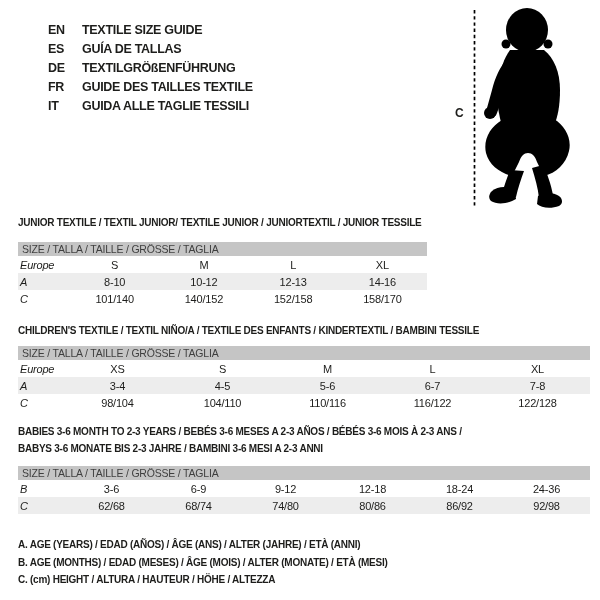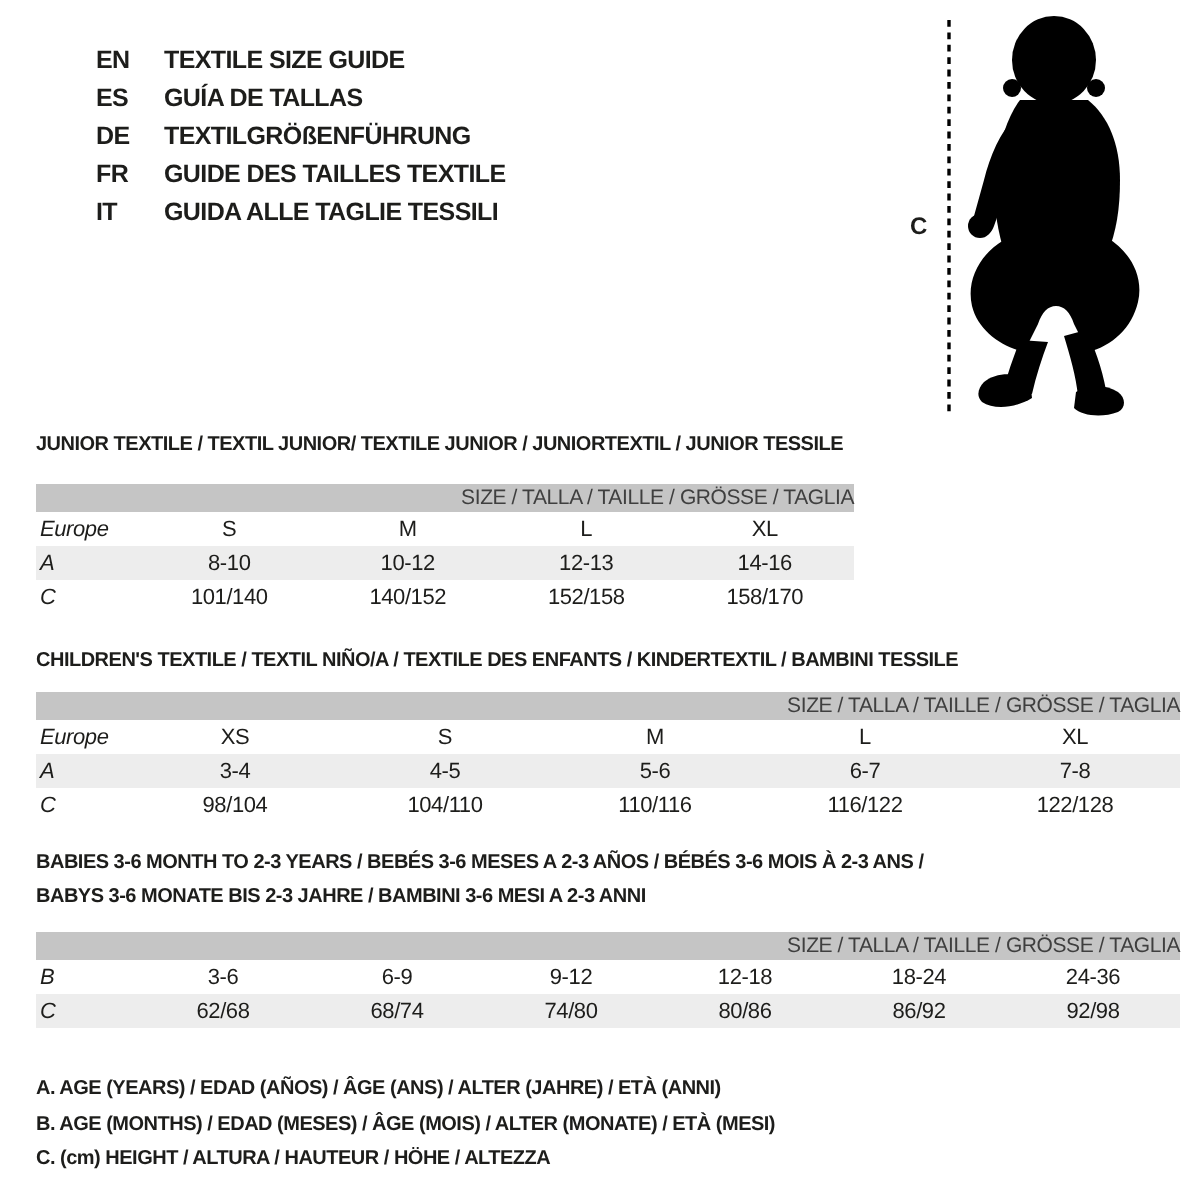--- a/index.html
+++ b/index.html
@@ -17,21 +17,21 @@
   .height-marker{position:absolute;left:455px;top:106px;font-weight:bold;font-size:12px;}
   
   .section-title{position:absolute;left:18px;font-weight:bold;font-size:10px;
     letter-spacing:-0.25px;line-height:17px;white-space:nowrap;}
   
   .size-table{position:absolute;left:18px;border-collapse:collapse;table-layout:fixed;
     font-size:11px;letter-spacing:-0.2px;}
   .size-table td{padding:0;height:17px;text-align:center;vertical-align:middle;white-space:nowrap;}
   .size-table td.lbl{text-align:left;padding-left:2px;font-style:italic;}
   .size-table tr.bar td{height:14px;background:var(--size_bar_bg,#c5c5c5);
-    text-align:right;padding-left:4px;font-size:10.5px;color:var(--bar_text,#3f3f3f);margin-top:20px;}
+    text-align:left;padding-left:4px;font-size:10.5px;color:var(--bar_text,#3f3f3f);margin-top:20px;}
   .size-table tr.striped td{background:var(--stripe_bg,#ededed);}
   
   .footnotes{position:absolute;left:18px;top:536px;font-weight:bold;font-size:10px;
     letter-spacing:-0.25px;line-height:17.5px;white-space:nowrap;}
 </style>
 </head>
 <body>
 
 <div class="canvas">
 

